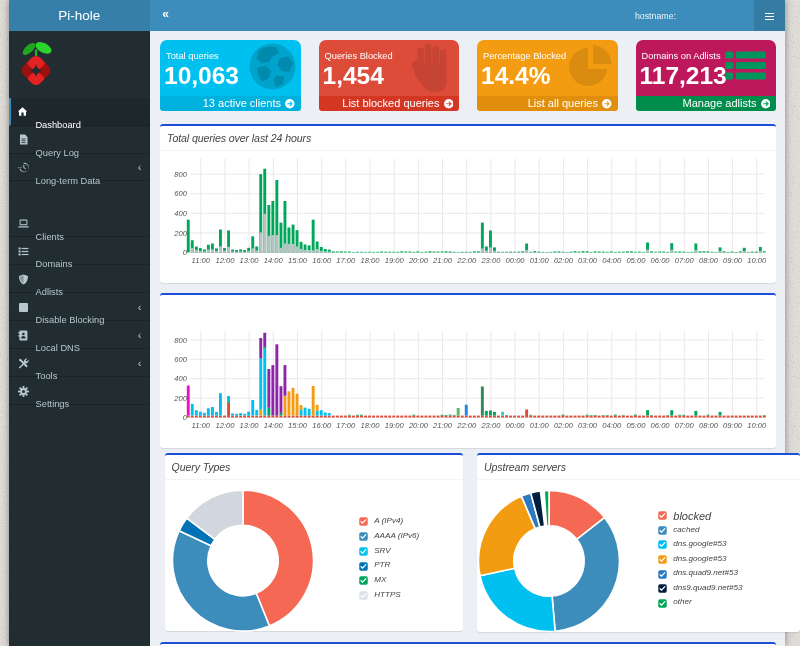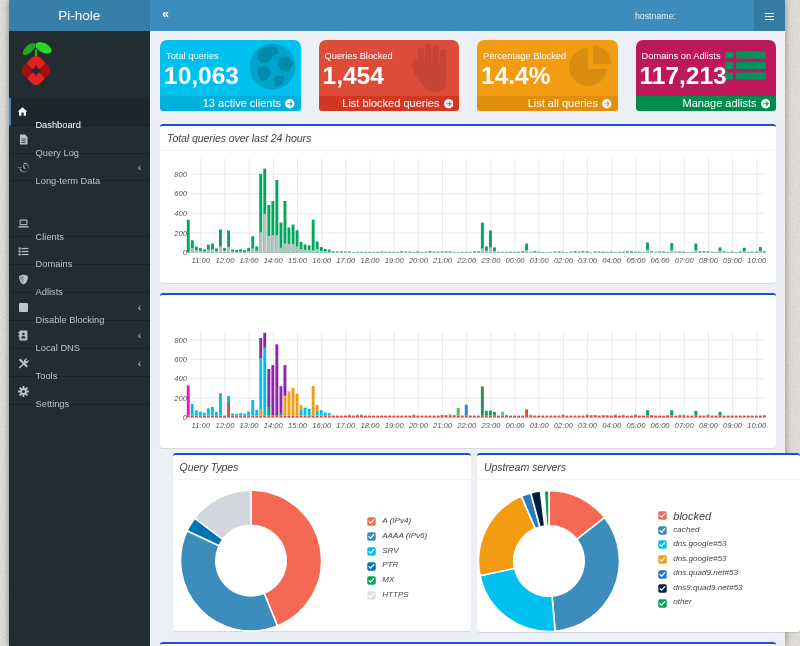--- a/index.html
+++ b/index.html
@@ -791,21 +791,21 @@
             <rect x="582.8" y="94.6" width="2.9" height="1.9" fill="#dd4b39"></rect>
             <rect x="586.8" y="94.6" width="2.9" height="1.9" fill="#dd4b39"></rect>
             <rect x="590.8" y="94.6" width="2.9" height="1.9" fill="#dd4b39"></rect>
             <rect x="594.9" y="94.6" width="2.9" height="1.9" fill="#dd4b39"></rect>
             <rect x="598.9" y="94.6" width="2.9" height="1.9" fill="#dd4b39"></rect>
             <rect x="602.9" y="94.6" width="2.9" height="1.9" fill="#dd4b39"></rect>
             <rect x="602.9" y="94.1" width="2.9" height="0.5" fill="#00a65a"></rect>
           </svg>
         </div>
       </div>
-<div class="panel" style="left:23px;top:422.3px;width:298px;height:178px">
+<div class="panel" style="left:15px;top:422.3px;width:298px;height:178px">
         <div class="ph">
           <span>Query Types</span>
         </div>
         <div style="position:absolute;left:0;top:27.7px;width:298px;height:156px">
           <svg width="300" height="156" style="position:absolute;left:0;top:0">
             <path d="M78.00 7.10 A70.50 70.50 0 0 1 104.41 142.97 L91.19 110.24 A35.20 35.20 0 0 0 78.00 42.40 Z" fill="#f56954" stroke="#fff" stroke-width="1.6" stroke-linejoin="round"></path>
             <path d="M104.41 142.97 A70.50 70.50 0 0 1 14.11 47.81 L46.10 62.72 A35.20 35.20 0 0 0 91.19 110.24 Z" fill="#3c8dbc" stroke="#fff" stroke-width="1.6" stroke-linejoin="round"></path>
             <path d="M14.11 47.81 A70.50 70.50 0 0 1 21.70 35.17 L49.89 56.42 A35.20 35.20 0 0 0 46.10 62.72 Z" fill="#0073b7" stroke="#fff" stroke-width="1.6" stroke-linejoin="round"></path>
             <path d="M21.70 35.17 A70.50 70.50 0 0 1 78.00 7.10 L78.00 42.40 A35.20 35.20 0 0 0 49.89 56.42 Z" fill="#d2d6de" stroke="#fff" stroke-width="1.6" stroke-linejoin="round"></path>
           </svg>

